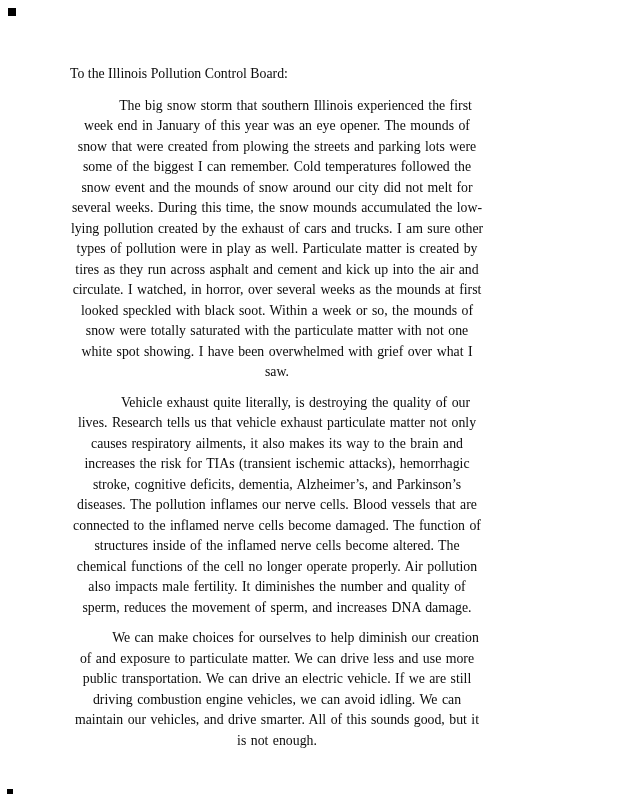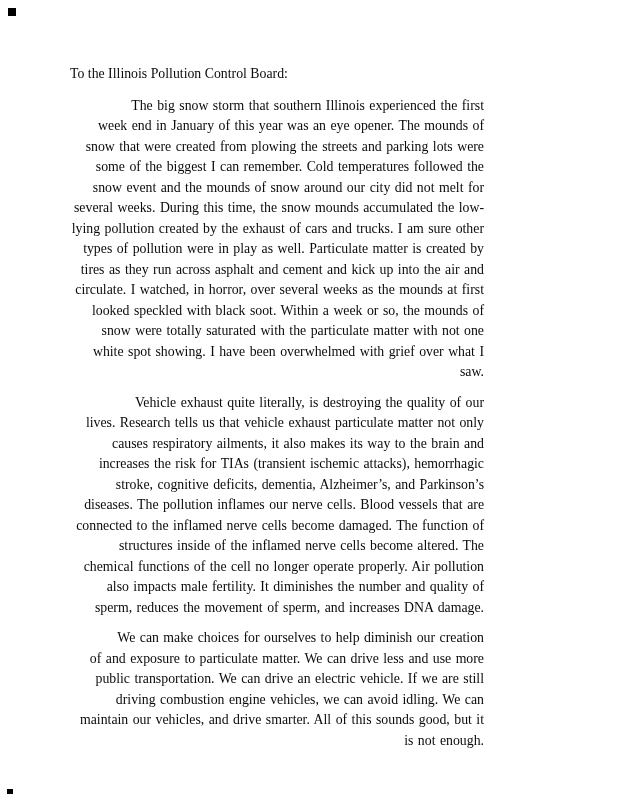--- a/index.html
+++ b/index.html
@@ -20,21 +20,21 @@
     color: #0a0a0a;
     overflow: hidden;
   }
   .salutation {
     margin: 0 0 11px 0;
     text-indent: 0;
   }
   .para {
     margin: 0 0 10px 0;
     text-indent: 37px;
-    text-align: right;
+    text-align: center;
     word-spacing: 1px;
   }
   .artifact {
     position: absolute;
     background: #000000;
   }
   .artifact-tl { left: 8px; top: 8px; width: 8px; height: 8px; }
   .artifact-bl { left: 7px; top: 789px; width: 6px; height: 5px; }
   .artifact-br { left: 603px; top: 787px; width: 7px; height: 6px; }
 </style>

